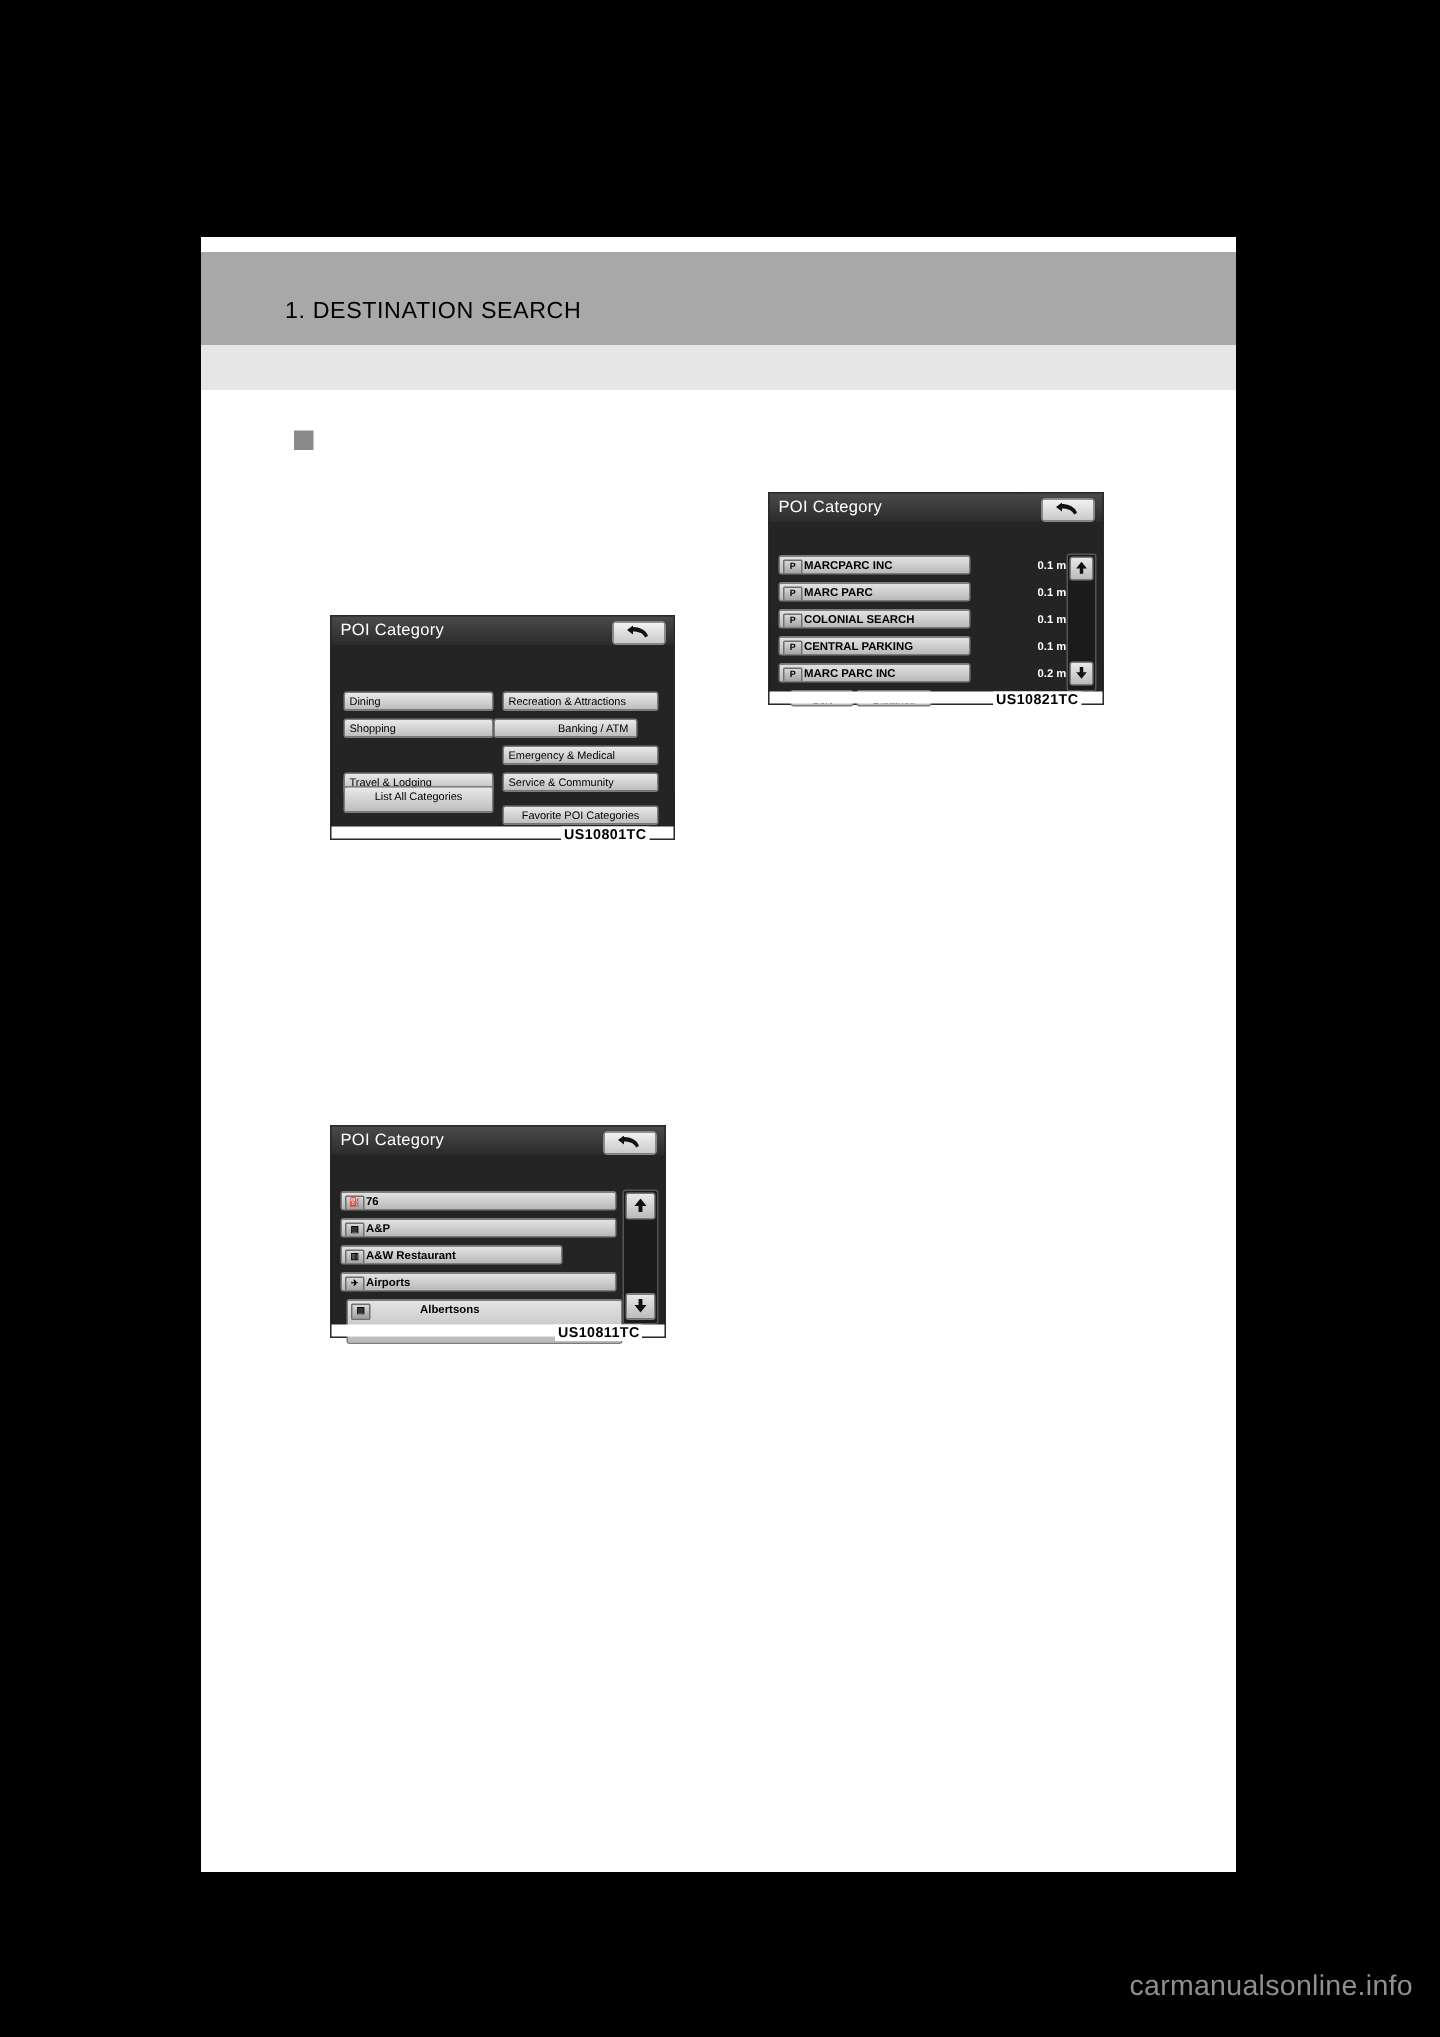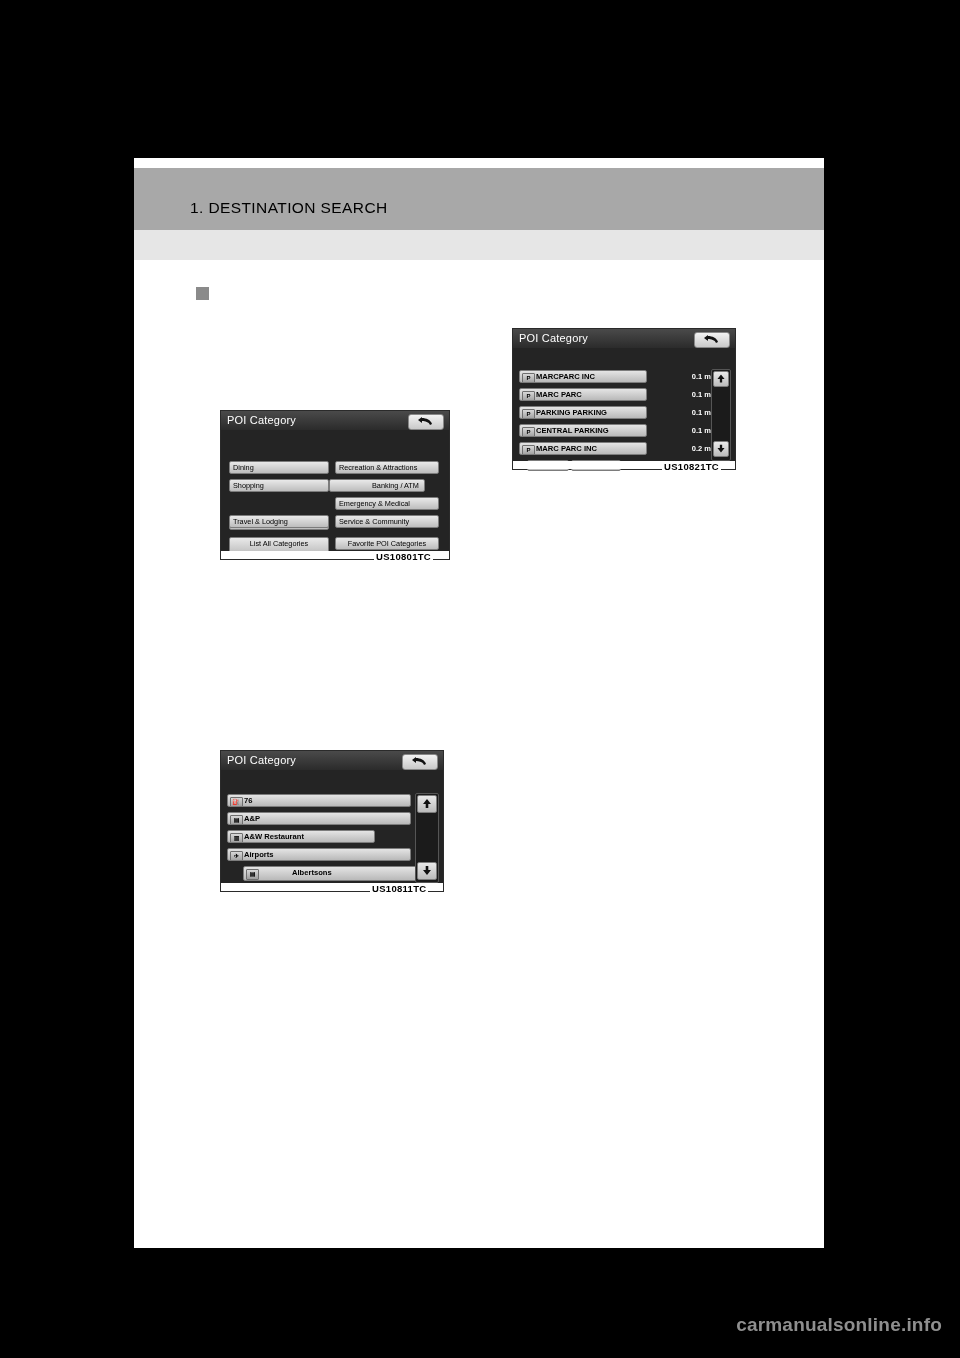--- a/index.html
+++ b/index.html
@@ -207,21 +207,20 @@
     background: #fff;
     padding: 0 2px;
   }
   .watermark {
     position: absolute;
     right: 18px;
     bottom: 22px;
     font-size: 19px;
     color: #8f8f8f;
     letter-spacing: .2px;
-    font-weight: bold;
   }
 </style>
 </head>
 <body>
 
 <div class="page">
 
   <div class="top-band"></div>
   <div class="bottom-band"></div>
   <div class="left-band"></div>
@@ -249,21 +248,21 @@
         <div class="btn" style="left:8px; top:31px; width:100px; height:13px;">Dining</div>
         <div class="btn" style="left:8px; top:49px; width:100px; height:13px;">Shopping</div>
         <div class="btn" style="left:8px; top:67px; width:100px; height:13px;margin-top:20px;">Automotive</div>
         <div class="btn" style="left:8px; top:85px; width:100px; height:13px;">Travel &amp; Lodging</div>
 
         <div class="btn" style="left:114px; top:31px; width:104px; height:13px;">Recreation &amp; Attractions</div>
         <div class="btn" style="left:108px; top:49px; width:96px; height:13px;padding-left:42px;">Banking / ATM</div>
         <div class="btn" style="left:114px; top:67px; width:104px; height:13px;">Emergency &amp; Medical</div>
         <div class="btn" style="left:114px; top:85px; width:104px; height:13px;">Service &amp; Community</div>
 
-        <div class="btn center" style="left:8px; top:107px; width:100px; height:18px;">List All Categories</div>
+        <div class="btn center" style="left:8px; top:94px; width:100px; height:18px;">List All Categories</div>
         <div class="btn center" style="left:114px; top:107px; width:104px; height:13px;">Favorite POI Categories</div>
       </div>
       <div class="nav-footer"></div>
     </div>
   </div>
   <div class="caption" style="left:374px; top:551px;">US10801TC</div>
 
   <div class="nav" style="left:220px; top:750px; width:222px; height:140px;">
     <div class="nav-inner">
       <div class="nav-titlebar">
@@ -286,21 +285,21 @@
           <span>A&amp;P</span>
         </div>
         <div class="row-btn" style="left:6px; top:60px; width:148px; height:13px;">
           <span class="row-icon">▥</span>
           <span>A&amp;W Restaurant</span>
         </div>
         <div class="row-btn" style="left:6px; top:78px; width:184px; height:13px;">
           <span class="row-icon">✈</span>
           <span>Airports</span>
         </div>
-        <div class="row-btn" style="left:22px; top:96px; width:184px; height:15px;padding-left:48px;">
+        <div class="row-btn" style="left:10px; top:96px; width:184px; height:30px;padding-left:48px;">
           <span class="row-icon">▤</span>
           <span>Albertsons</span>
         </div>
 
         <div class="scroll-col" style="left:194px; top:23px; width:22px; height:88px;"></div>
         <div class="scroll-btn" style="left:196px; top:25px; width:18px; height:16px;">
           <span>
             <svg width="9" height="10" viewBox="0 0 9 10">
                 <path d="M4.5 0 L8.5 5 L5.8 5 L5.8 9 L3.2 9 L3.2 5 L0.5 5 Z" fill="#111"></path>
               </svg>
@@ -339,21 +338,21 @@
         <div class="dist" style="left:140px; top:24px; width:60px;">0.1 mi</div>
 
         <div class="row-btn" style="left:6px; top:40px; width:128px; height:13px;">
           <span class="row-icon">P</span>
           <span>MARC PARC</span>
         </div>
         <div class="dist" style="left:140px; top:42px; width:60px;">0.1 mi</div>
 
         <div class="row-btn" style="left:6px; top:58px; width:128px; height:13px;">
           <span class="row-icon">P</span>
-          <span>PARKING PARKING</span>
+          <span>COLONIAL SEARCH</span>
         </div>
         <div class="dist" style="left:140px; top:60px; width:60px;">0.1 mi</div>
 
         <div class="row-btn" style="left:6px; top:76px; width:128px; height:13px;">
           <span class="row-icon">P</span>
           <span>CENTRAL PARKING</span>
         </div>
         <div class="dist" style="left:140px; top:78px; width:60px;">0.1 mi</div>
 
         <div class="row-btn" style="left:6px; top:94px; width:128px; height:13px;">

